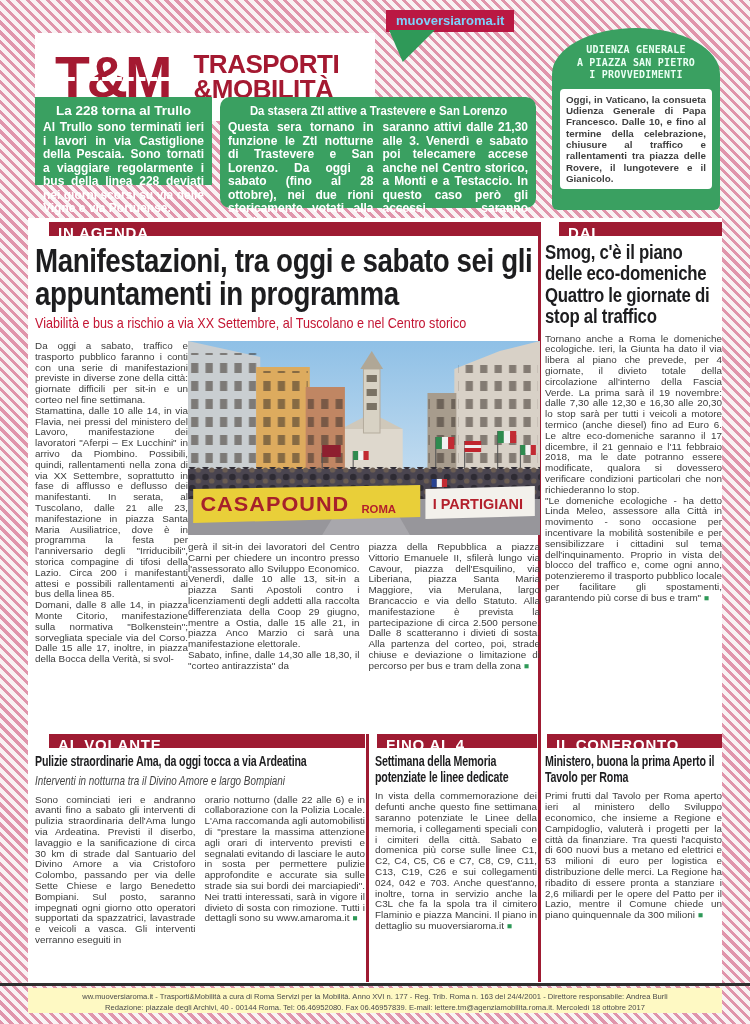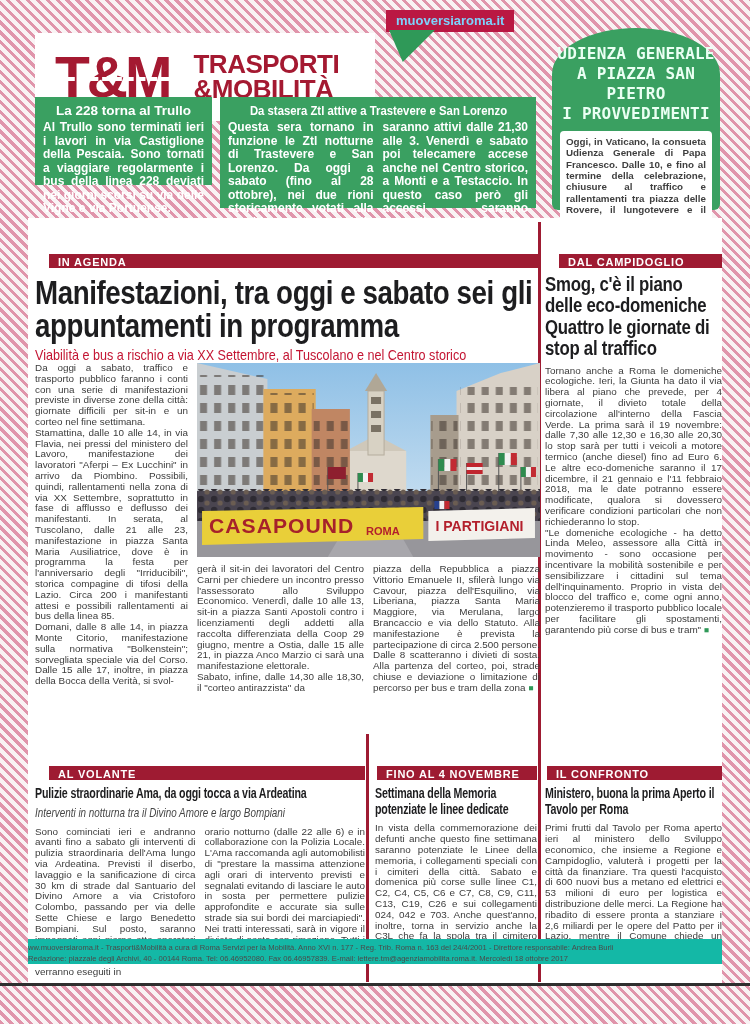--- a/index.html
+++ b/index.html
@@ -20,45 +20,45 @@
         text-decoration-color:#fff; text-decoration-thickness:4px; }
   .logo-title { font-size:26px; font-weight:800; color:#a41931; line-height:.95;
                 letter-spacing:-.5px; }
   .badge { left:386px; top:10px; background:#ba1843; color:#7dd3fc; font-weight:bold;
            font-size:13px; padding:3px 10px 4px; }
   .ribbon { left:389px; top:30px; width:46px; height:32px; background:#2f9958;
             clip-path:polygon(0 0,100% 0,30% 100%); }
   .sign { left:552px; top:28px; width:168px; height:182px; background:#3aa061;
           border-radius:84px 84px 6px 6px / 46px 46px 6px 6px; padding-top:16px; }
   .sign-title { font-family:"DejaVu Sans Mono","Liberation Mono",monospace;
-                font-weight:bold; font-size:16px; line-height:1.25; color:#eafff3;
+                font-weight:bold; font-size:10px; line-height:1.25; color:#eafff3;
                 text-align:center; white-space:pre-line; letter-spacing:.2px; }
   .sign-inner { margin:7px 8px 0; background:#fff; border-radius:4px;
                 padding:5px 6px; font-size:9.8px; font-weight:700; color:#3f3f3f;
                 line-height:1.16; text-align:justify; }
 
   
   .gbox { background:#3aa061; color:#fff; padding:6px 8px 5px; }
   .gbox1 { left:35px; top:97px; width:177px; height:88px; }
-  .gbox2 { left:220px; top:97px; width:316px; height:111px; }
+  .gbox2 { left:220px; top:97px; width:316px; height:111px;border-radius:10px; }
   .gbox-title { font-size:13.5px; font-weight:800; text-align:center; margin-bottom:3px; }
   .gbox-body { font-size:12px; font-weight:700; line-height:1.13; text-align:justify;
                white-space:pre-line; }
   .twocol { column-count:2; column-gap:9px; }
 
   
   .sheet { left:28px; top:218px; width:694px; height:766px; background:#fff; }
   .footline { left:0; top:983px; width:750px; height:3px; background:#2e2e2e; }
-  .footer { left:28px; top:939px; width:694px; height:25px; background:#14b8a6;
-            font-size:7.6px; color:#4a4a4a; line-height:1.45;
+  .footer { left:28px; top:988px; width:694px; height:25px; background:#fef9c3;
+            text-align:center; font-size:7.6px; color:#4a4a4a; line-height:1.45;
             padding-top:3px; }
 
   
-  .kicker { height:14px; background:#9e1b32; color:#fff; font-size:11px;
-            font-weight:bold; letter-spacing:.8px; padding:2px 0 0 9px;margin-top:32px; }
+  .kicker { height:14px; background:#9e1b32; color:#fff; font-size:15px;
+            font-weight:bold; letter-spacing:.8px; padding:2px 0 0 9px; }
   .k14 { margin-left:14px; width:calc(100% - 14px); }
   .k2  { margin-left:2px;  width:calc(100% - 2px); }
   .cond  { transform:scaleX(.84); transform-origin:0 0; width:119%; }
   .cond2 { transform:scaleX(.76); transform-origin:0 0; width:131%; }
   .condc { transform:scaleX(.84); transform-origin:50% 0; width:119%; margin-left:-9.5%; }
   .hl-main { font-size:33px; font-weight:800; color:#1d1d1f; line-height:1.0;
              letter-spacing:-.5px; margin-top:8px; }
   .sub-main { font-size:15px; color:#c31432; margin-top:4px; }
   .hl-right { font-size:20px; font-weight:800; color:#1d1d1f; line-height:1.07;
               letter-spacing:-.3px; margin-top:6px; }
@@ -71,21 +71,21 @@
 
   .main-art  { left:35px;  top:222px; width:505px; }
   .right-art { left:545px; top:222px; width:177px; }
   .vdiv { background:#9e1b32; }
   .vdiv1 { left:538px; top:222px; width:3px; height:760px; }
   .vdiv2 { left:366px; top:734px; width:3px; height:248px; }
   .bottom1 { left:35px;  top:734px; width:330px; }
   .bottom2 { left:375px; top:734px; width:162px; }
   .bottom3 { left:545px; top:734px; width:177px; }
 
-  .art-body { display:flex; gap:9px; }
+  .art-body { display:flex; margin-top:10px; }
   .col1 { width:153px; flex:none; }
   .art-right { flex:1; }
   .photo { width:100%; height:194px; display:block; }
   .cols2row { display:flex; gap:9px; margin-top:7px; }
   .cols2row > div { flex:1; }
   .mt6 { margin-top:6px; }
 </style>
 </head>
 <body>
 

